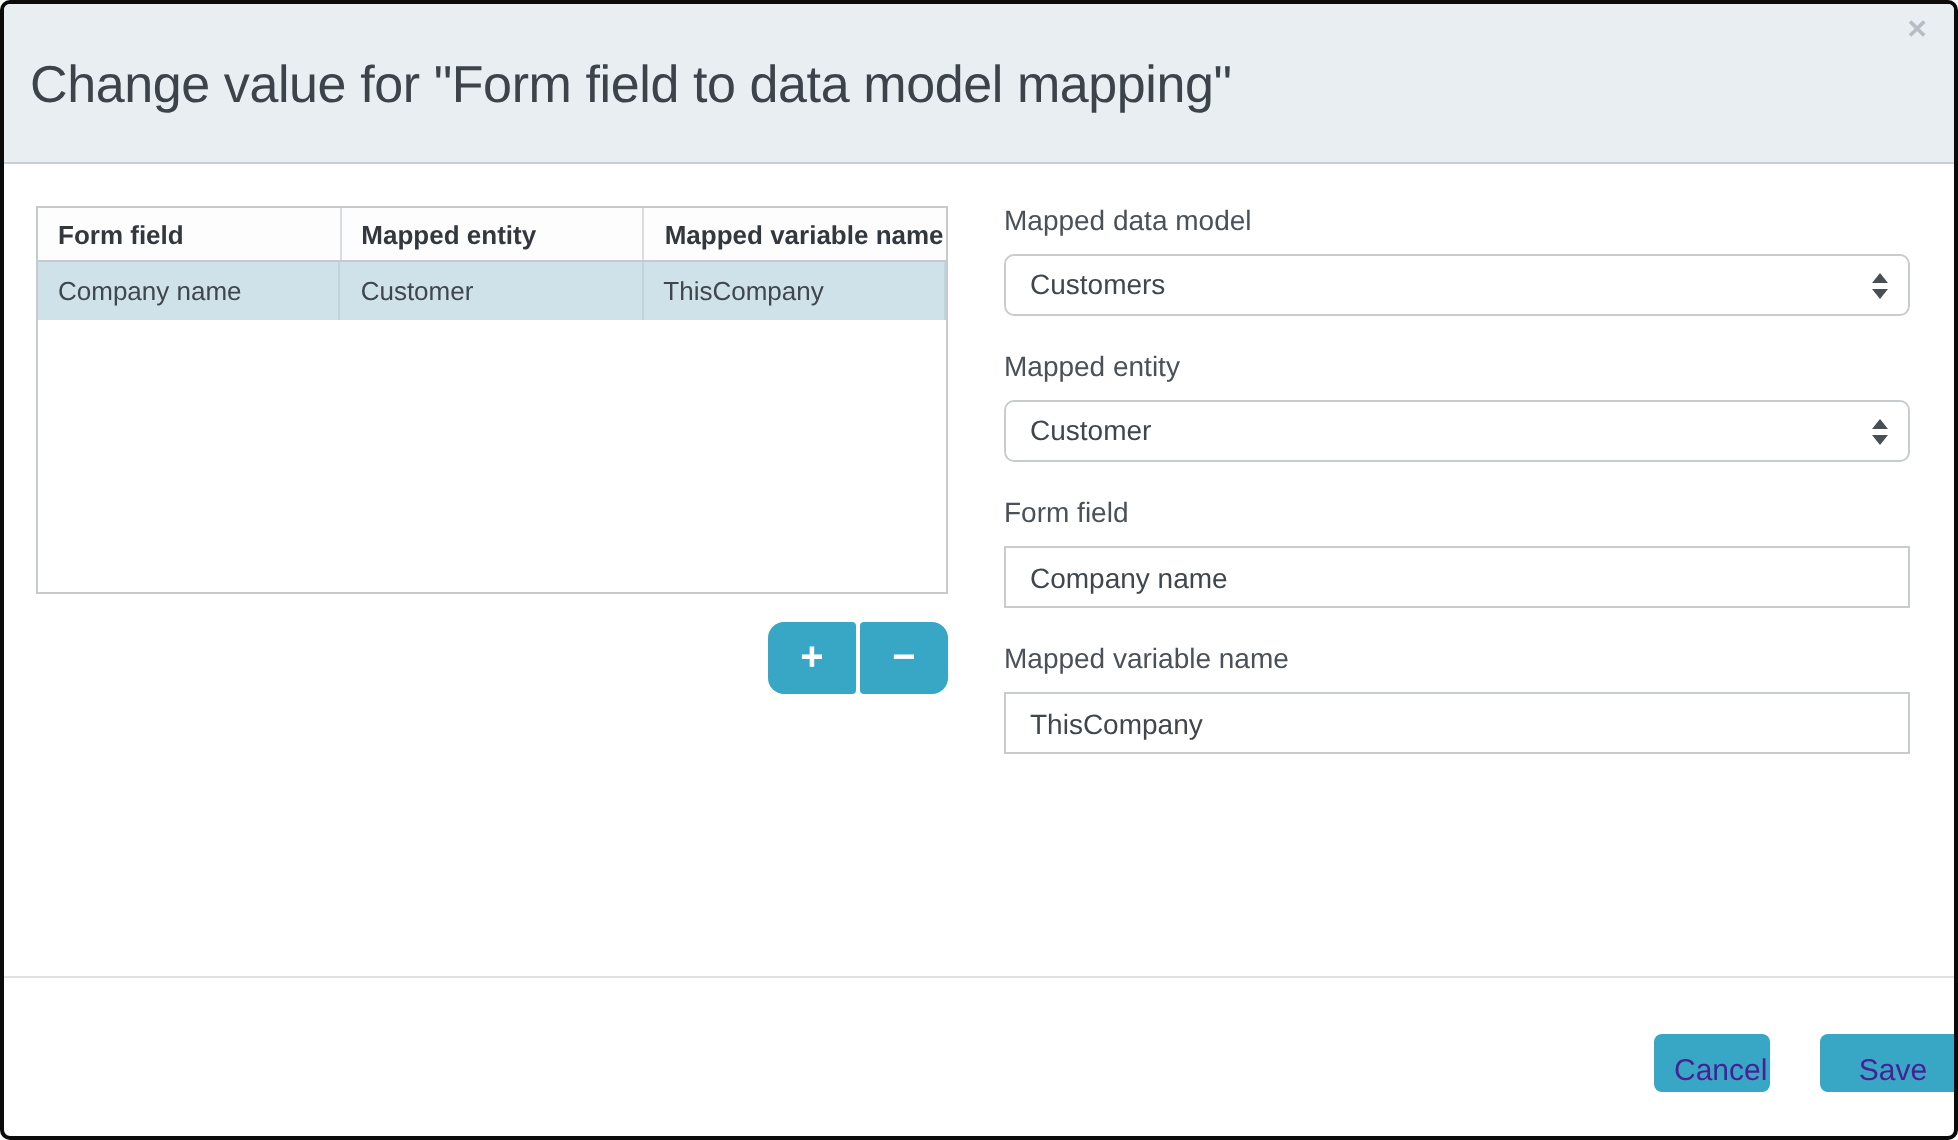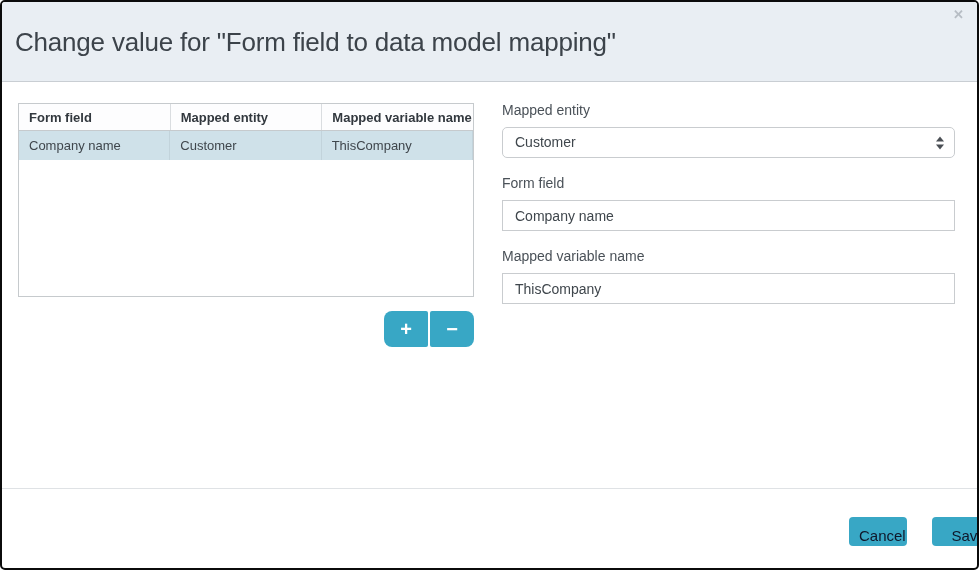--- a/index.html
+++ b/index.html
@@ -91,22 +91,22 @@
     background:#fff; font-size:14px; color:#3f464c; padding:0 12px;
     font-family:"Liberation Sans", sans-serif; outline:none;
   }
 
   
   .footer-divider {
     position:absolute; left:0; right:0; top:486px; height:1px; background:#dfe2e5;
   }
   .footer-btn {
     position:absolute; top:515px; height:29px; border:none; border-radius:4px;
-    background:var(--accent); color:#0f172a; font-size:15px; cursor:pointer;
-    font-family:"Liberation Sans", sans-serif; padding:10px;margin-left:22px;
+    background:var(--accent); color:#4c1d95; font-size:15px; cursor:pointer;
+    font-family:"Liberation Sans", sans-serif; padding:10px;
   }
   .cancel-btn { left:825px; width:58px; }
   .save-btn { left:908px; width:73px; }
 </style>
 </head>
 <body>
 
 <div class="modal">
 
   <div class="modal-header">
@@ -127,20 +127,30 @@
     </div>
   </div>
 
   <div class="table-actions">
     <button class="tbl-btn add">+</button>
     <button class="tbl-btn remove">−</button>
   </div>
 
   <div class="form-panel">
 
+    <div class="form-group">
+      <span class="form-label">Mapped data model</span>
+      <div class="select-box">
+        <span class="select-value">Customers</span>
+        <span class="select-arrows">
+            <span class="tri-up"></span>
+            <span class="tri-down"></span>
+          </span>
+      </div>
+    </div>
 
     <div class="form-group">
       <span class="form-label">Mapped entity</span>
       <div class="select-box">
         <span class="select-value">Customer</span>
         <span class="select-arrows">
             <span class="tri-up"></span>
             <span class="tri-down"></span>
           </span>
       </div>

